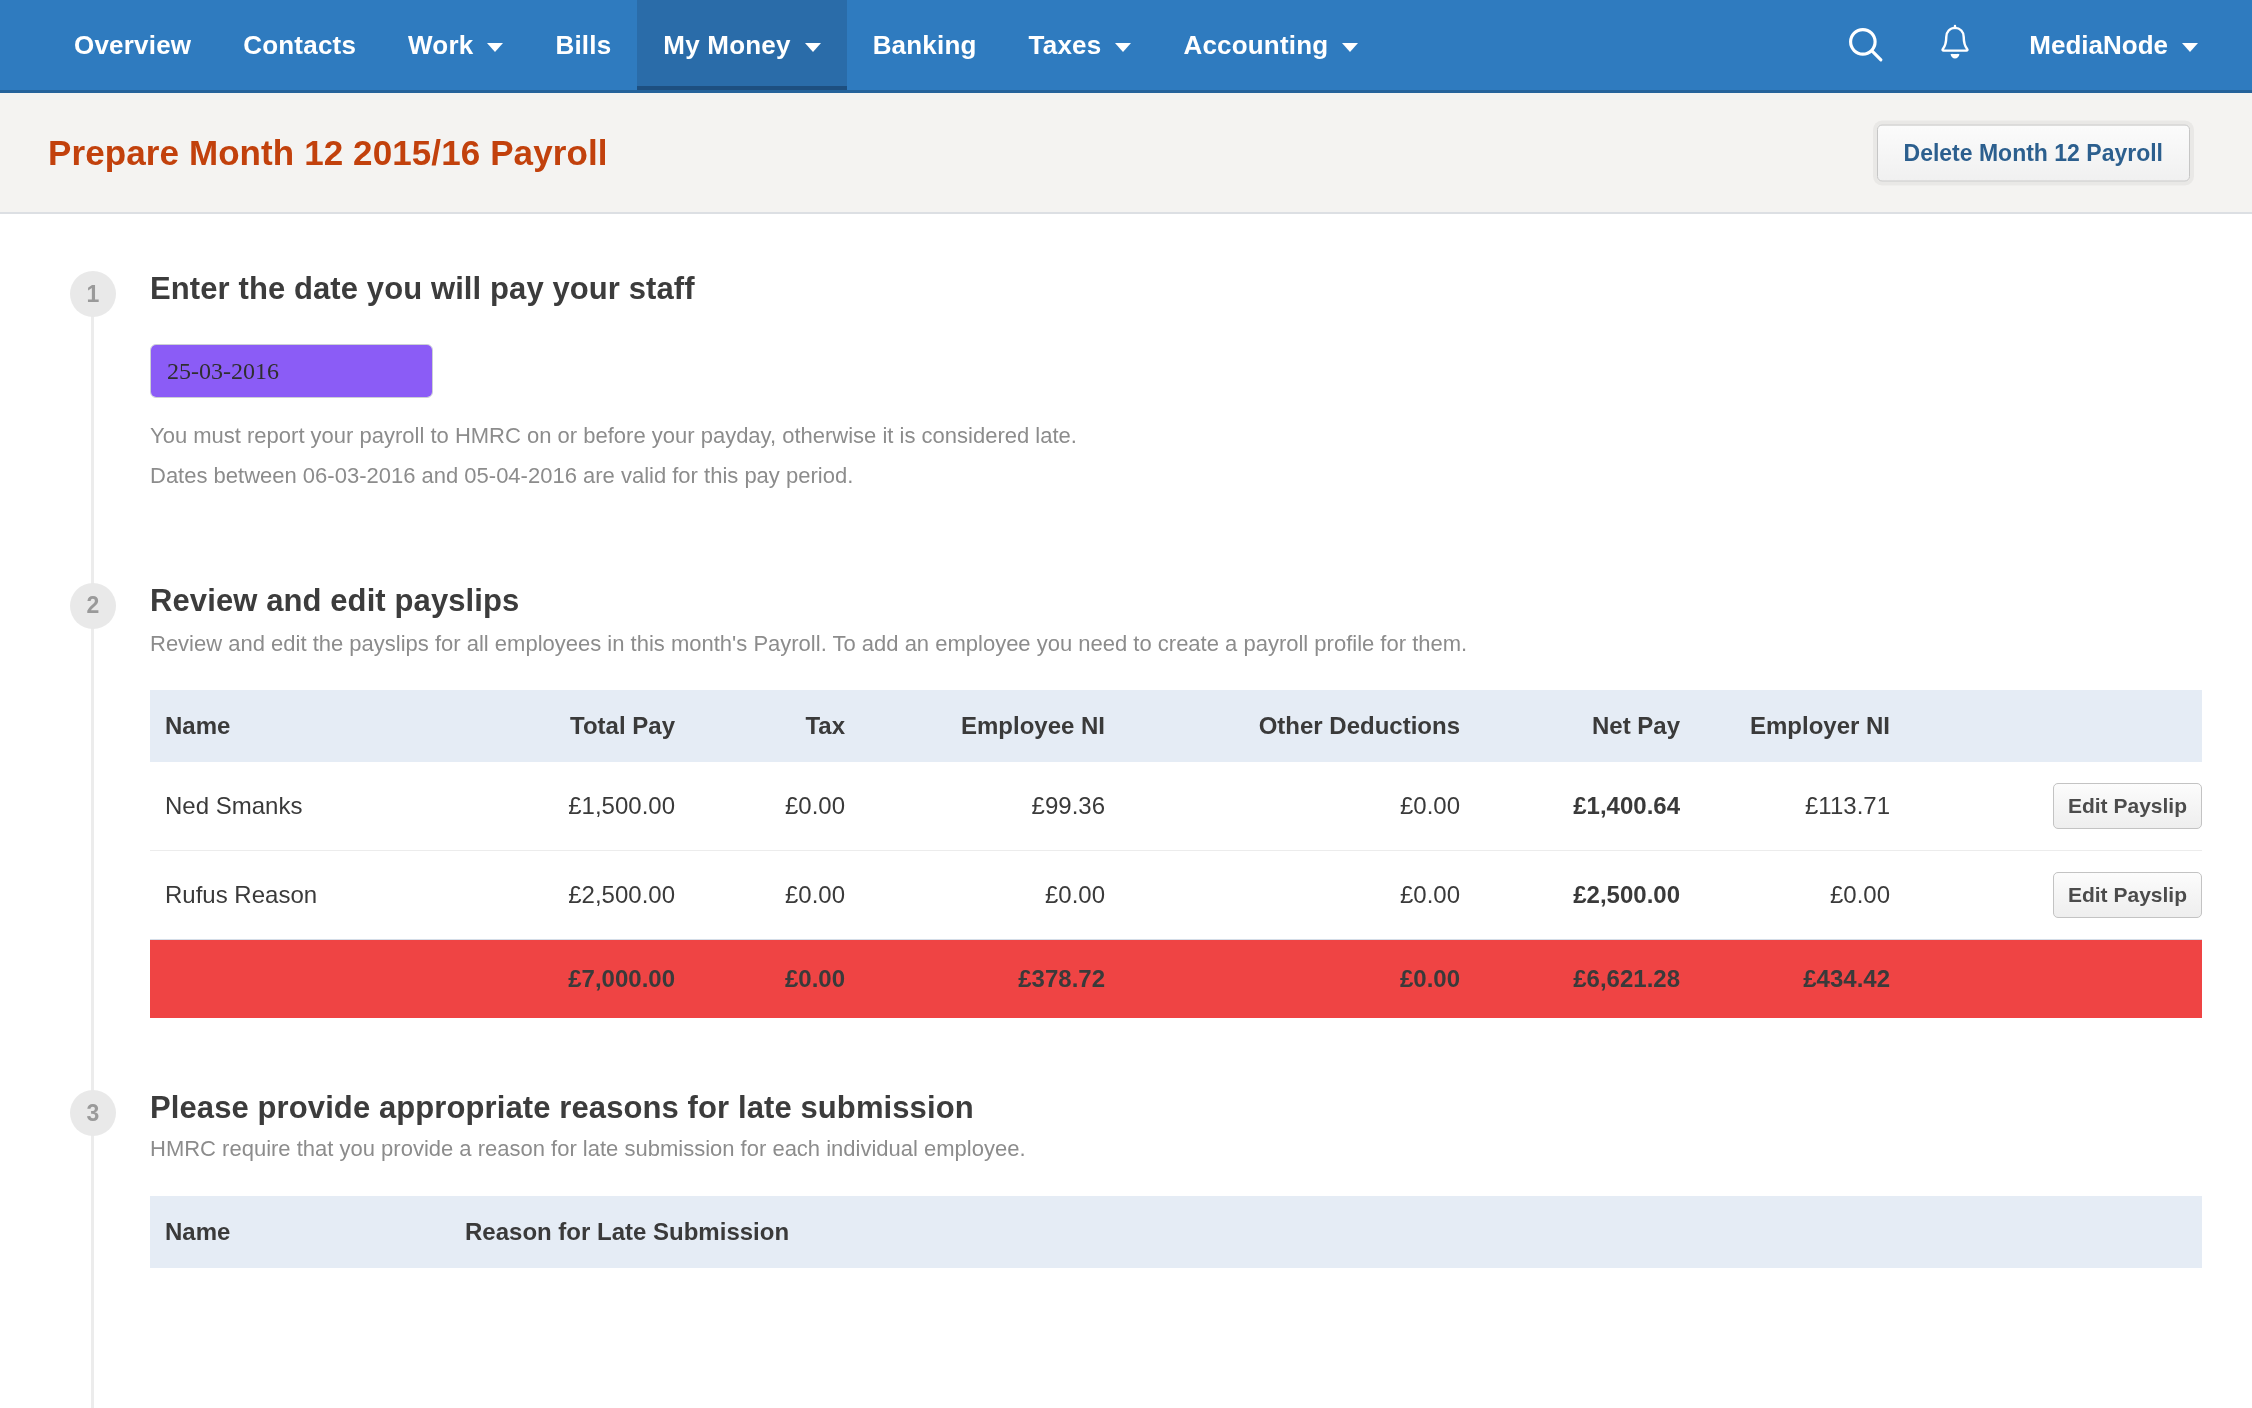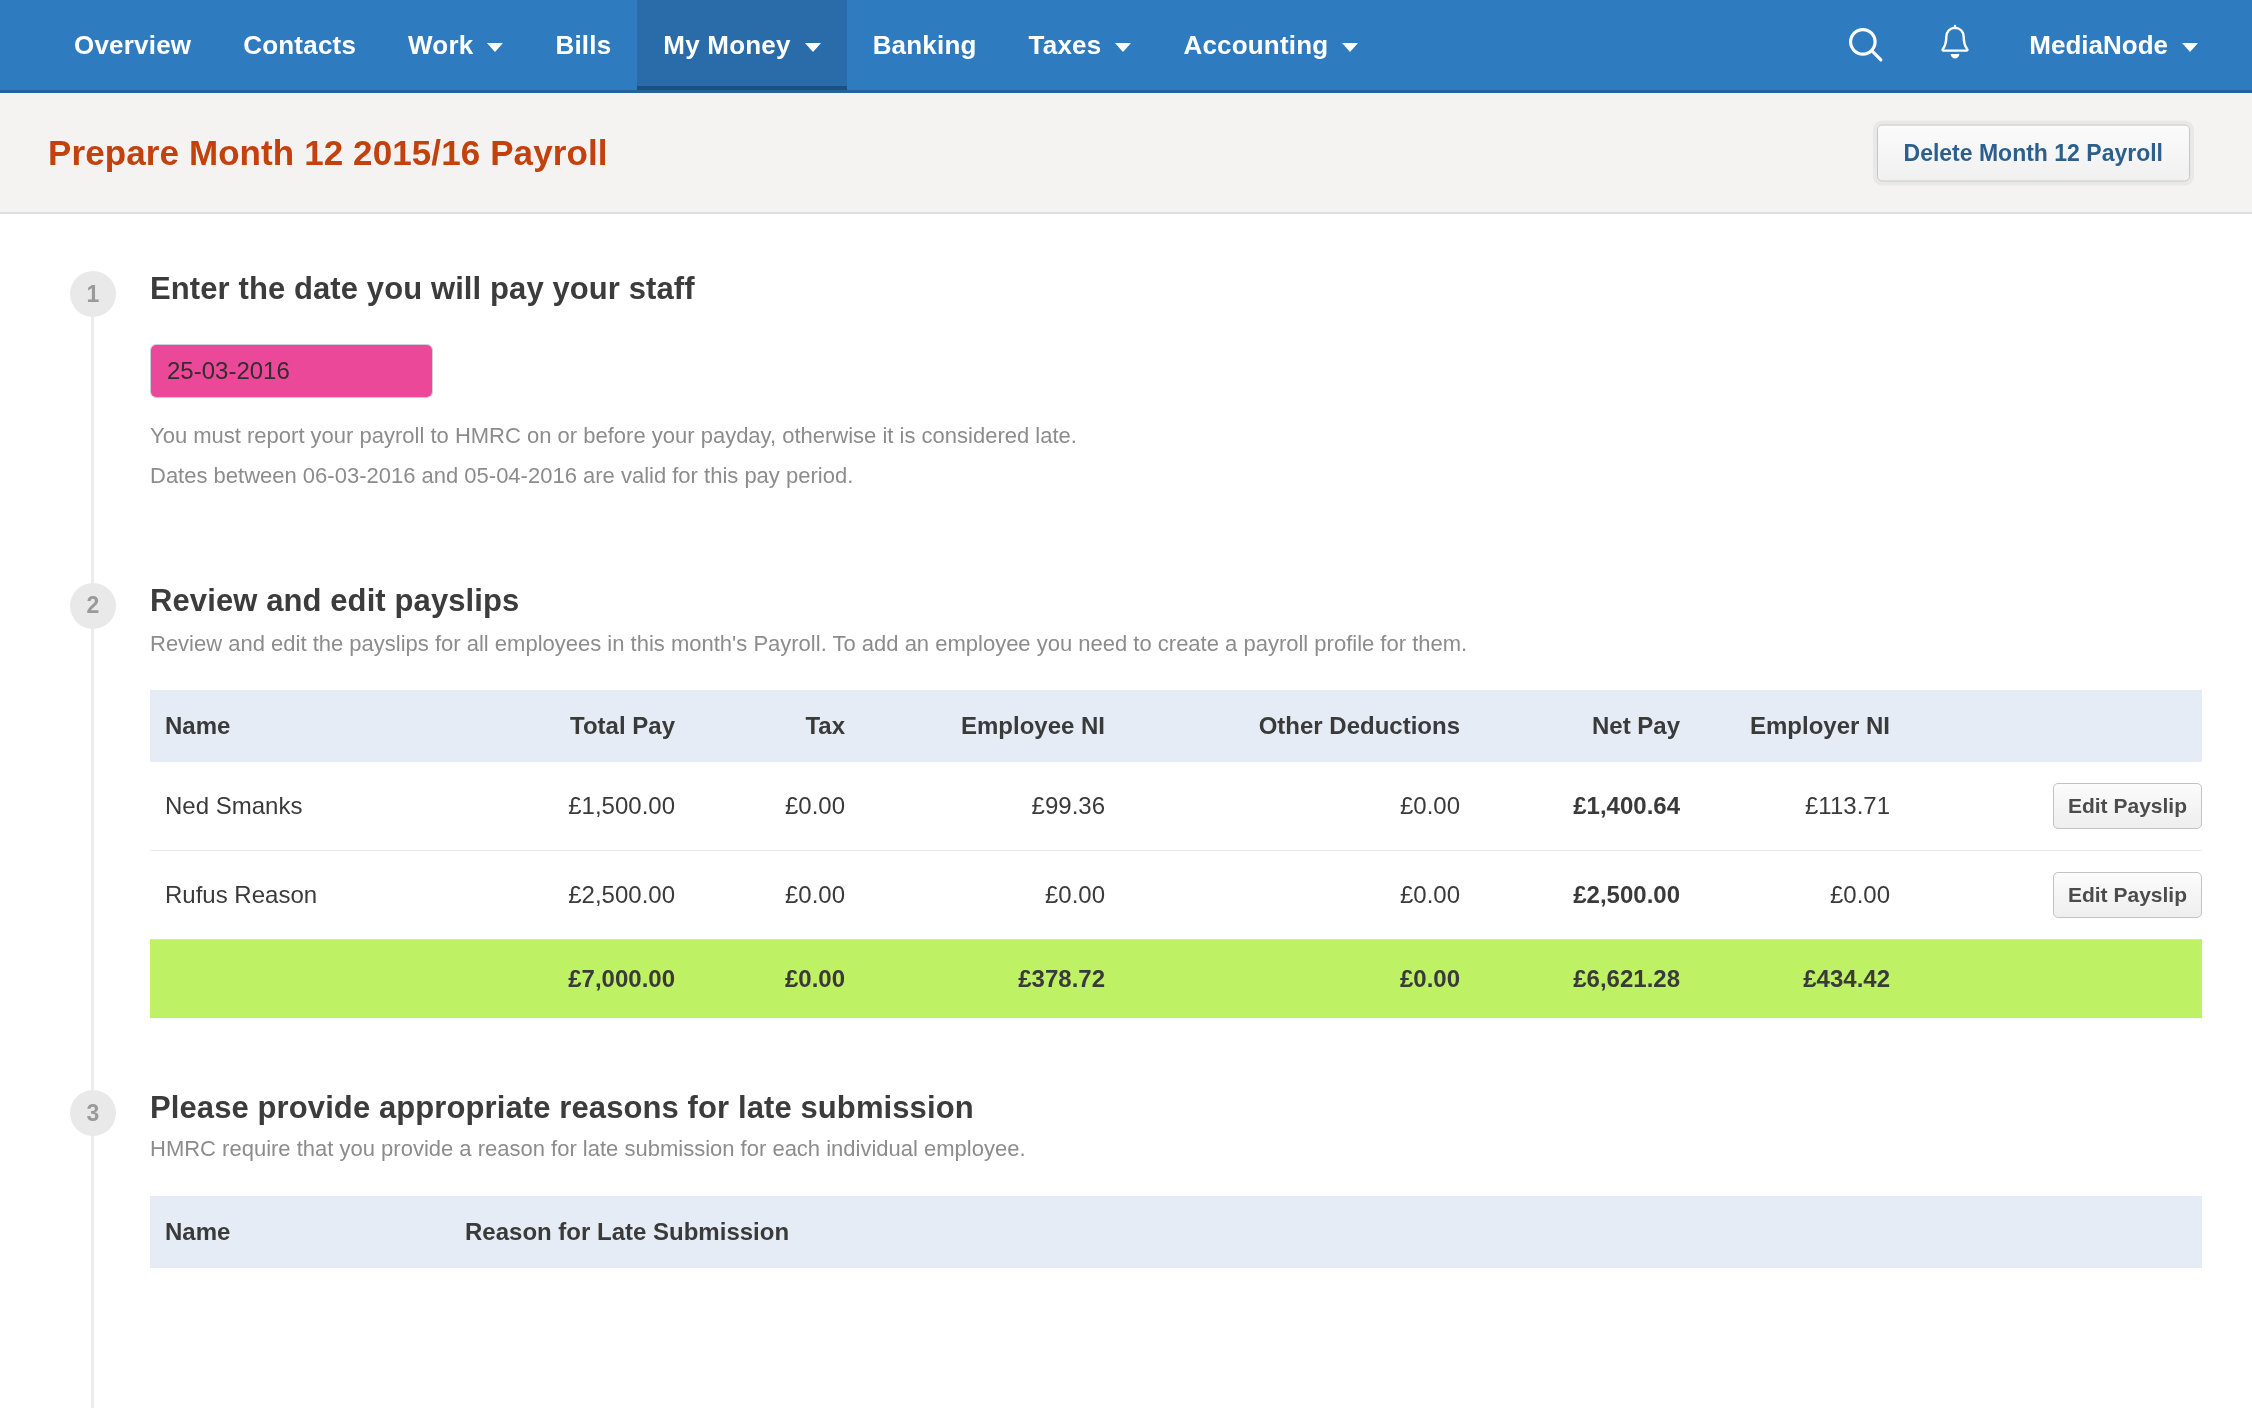--- a/index.html
+++ b/index.html
@@ -163,22 +163,22 @@
     width: 283px;
     box-shadow: 0 1px 1px rgba(0,0,0,0.03) inset;
   }
   .date-input {
     flex: 1;
     border: none;
     outline: none;
     padding: 0 16px;
     font-size: 24px;
     color: #2f2f2f;
-    font-family: Liberation Sans, sans-serif;
-    background: #ec4899;
+    font-family: Liberation Serif, serif;
+    background: #8b5cf6;
   }
   .hint {
     margin-top: 22px;
     font-size: 22px;
     color: #8c8c8c;
     line-height: 1.45;
   }
 
   
   .ptable {
@@ -202,21 +202,21 @@
     color: #3a3a3a;
     padding: 21px 0;
     text-align: right;
     border-top: 1px solid #ececec;
     white-space: nowrap;
   }
   .ptable tbody tr:first-child td { border-top: none; }
   .ptable td.col-name { text-align: left; padding-left: 15px; }
   .ptable td.netpay { font-weight: bold; }
   .ptable tr.total-row td {
-    background: #bef264;
+    background: #ef4444;
     font-weight: bold;
     border-top: 1px solid #d4dde8;
     padding: 25px 0;
   }
   .btn-edit {
     background: linear-gradient(to bottom, #fcfcfc 0%, #eeeeee 100%);
     border: 1px solid #c3c3c3;
     border-radius: 5px;
     padding: 10px 14px;
     font-size: 21px;

